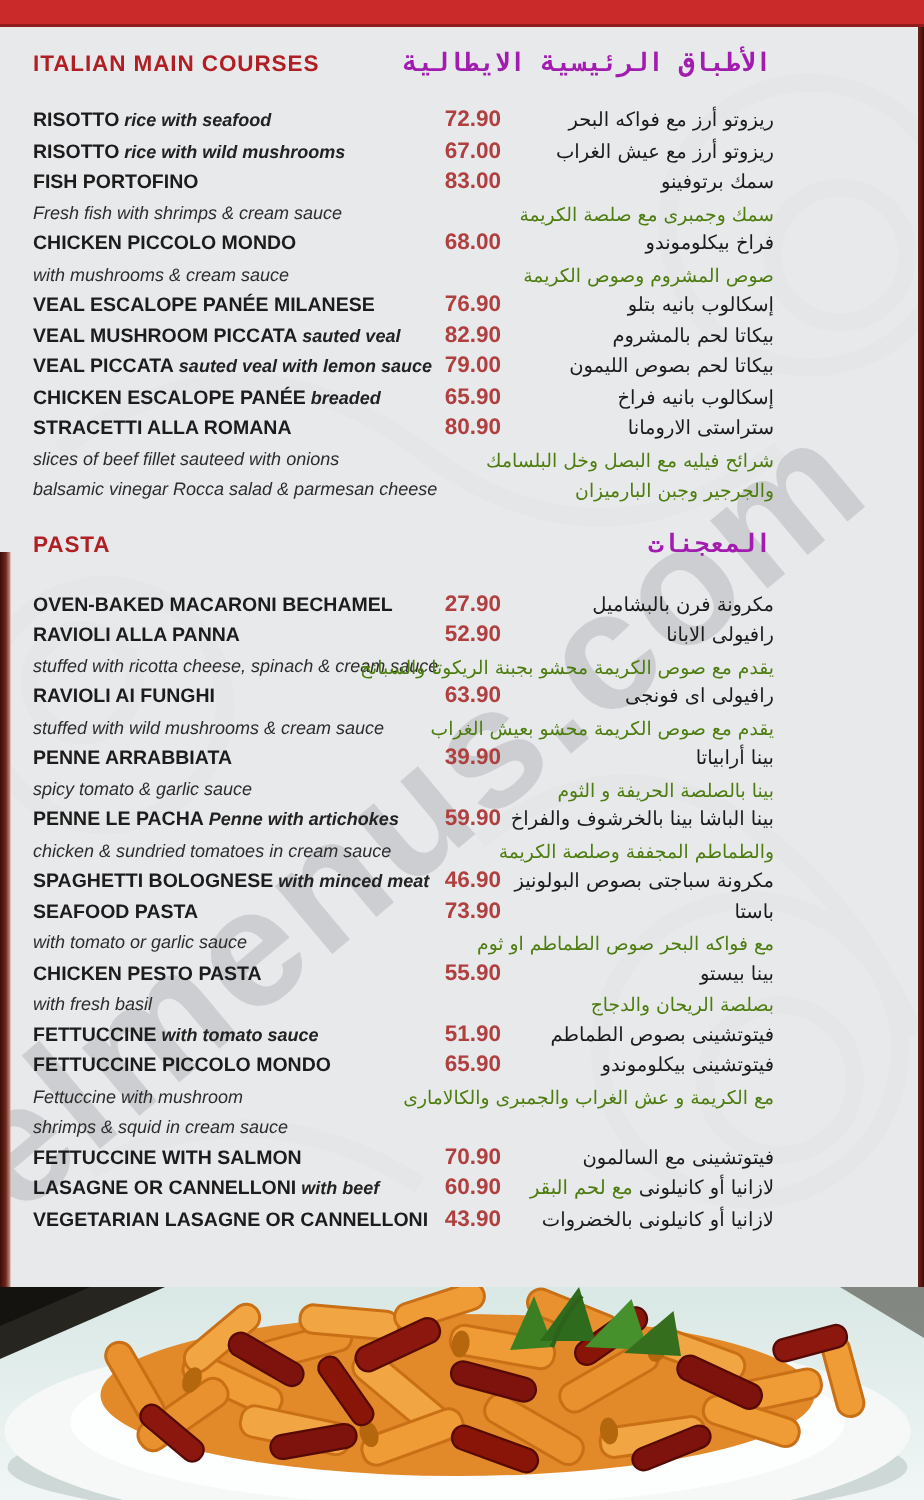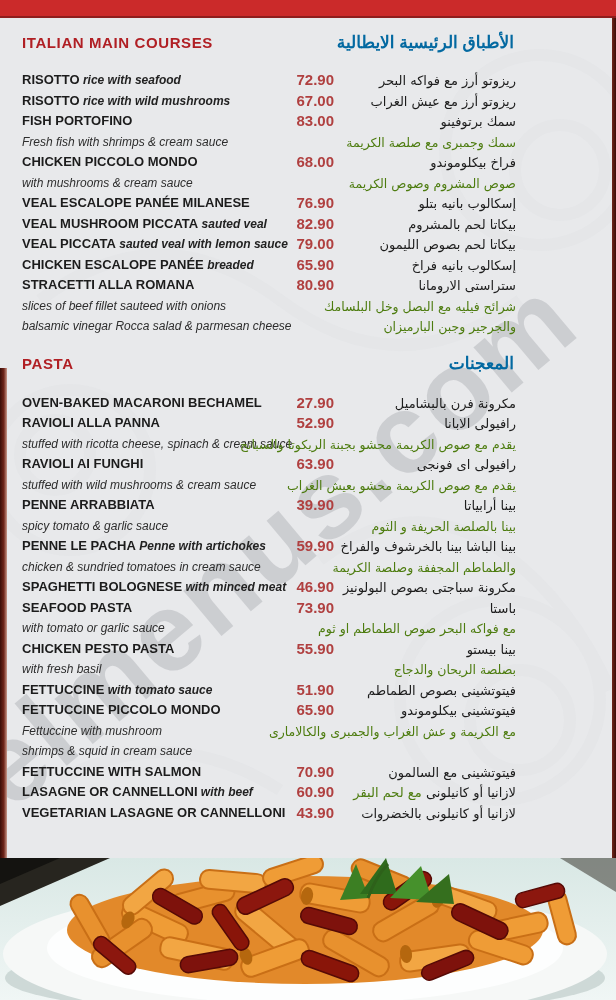--- a/index.html
+++ b/index.html
@@ -26,21 +26,21 @@
     color:rgba(148,153,158,0.33);
     white-space:nowrap; pointer-events:none;
   }
   
   .menu { position:absolute; top:18px; left:0; width:532px; }
   .sec-head { position:relative; height:24px; margin:14px 18px 14px 22px; }
   .sec-head.pasta { margin-top:16px; margin-bottom:16px;text-align:right; }
   .en-title { position:absolute; left:0; top:2px; font-size:15px; font-weight:bold;
     letter-spacing:.6px; color:#b01f24; }
   .ar-title { position:absolute; right:0; top:0; font-size:17px; font-weight:bold;
-    color:#0369a1; direction:rtl; font-family:Liberation Sans, sans-serif; }
+    color:#a21caf; direction:rtl; font-family:Liberation Mono, monospace; }
   .row { position:relative; height:20.5px; padding-left:22px; }
   .row.gap { }
   .row .en { font-size:13px; font-weight:bold; color:#1c1c1c; white-space:nowrap; line-height:20px; }
   .row .en .desc { font-weight:bold; font-style:italic; font-size:12px; color:#222; }
   .row .en .desc.bold { font-weight:bold; }
   .row.sub .en { font-weight:normal; font-style:italic; font-size:12px; color:#2d2d2d; }
   .price { position:absolute; left:276px; top:0; width:58px; text-align:right;
     font-size:15px; font-weight:bold; color:#b04040; line-height:20px; }
   .ar { position:absolute; right:16px; top:0; direction:rtl; font-size:13px; color:#1c1c1c;
     line-height:21px; white-space:nowrap; font-family:"DejaVu Sans", sans-serif; }

